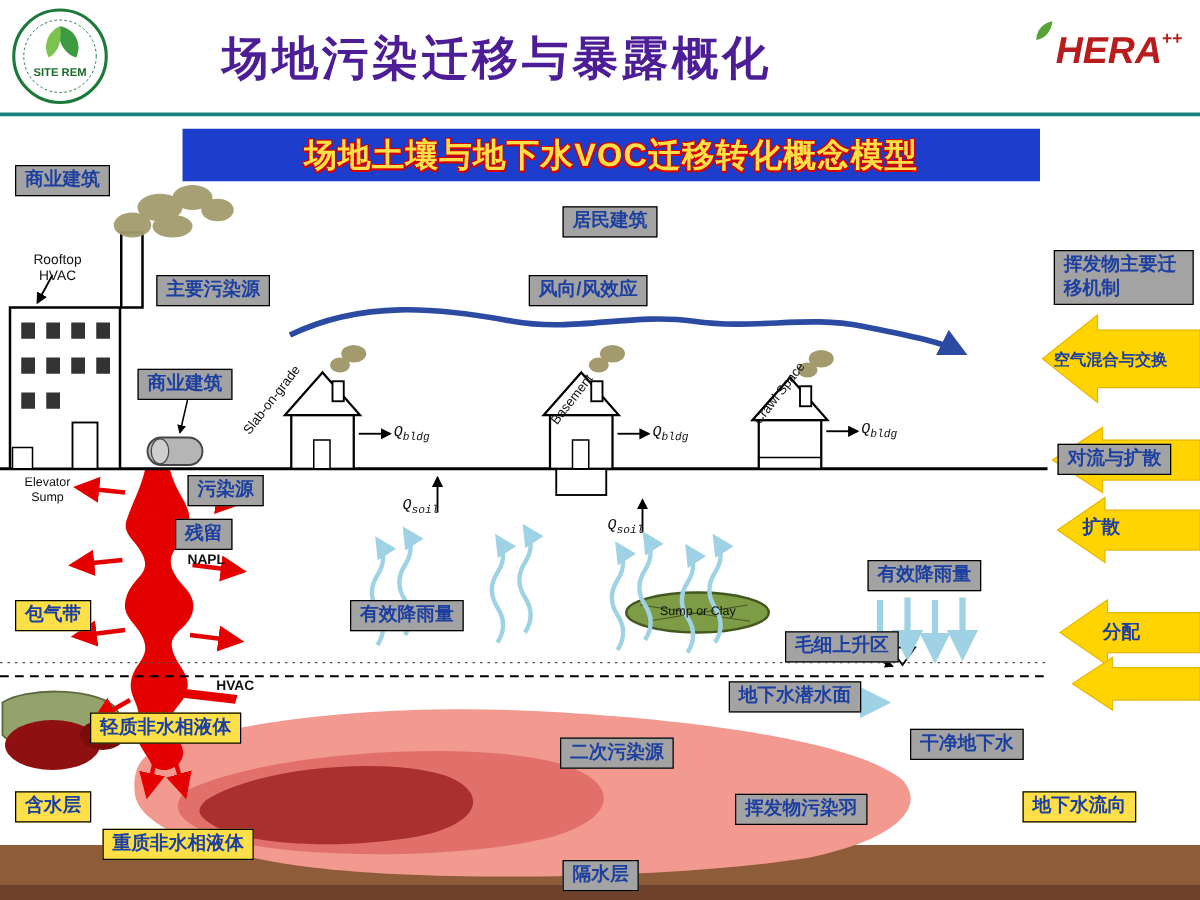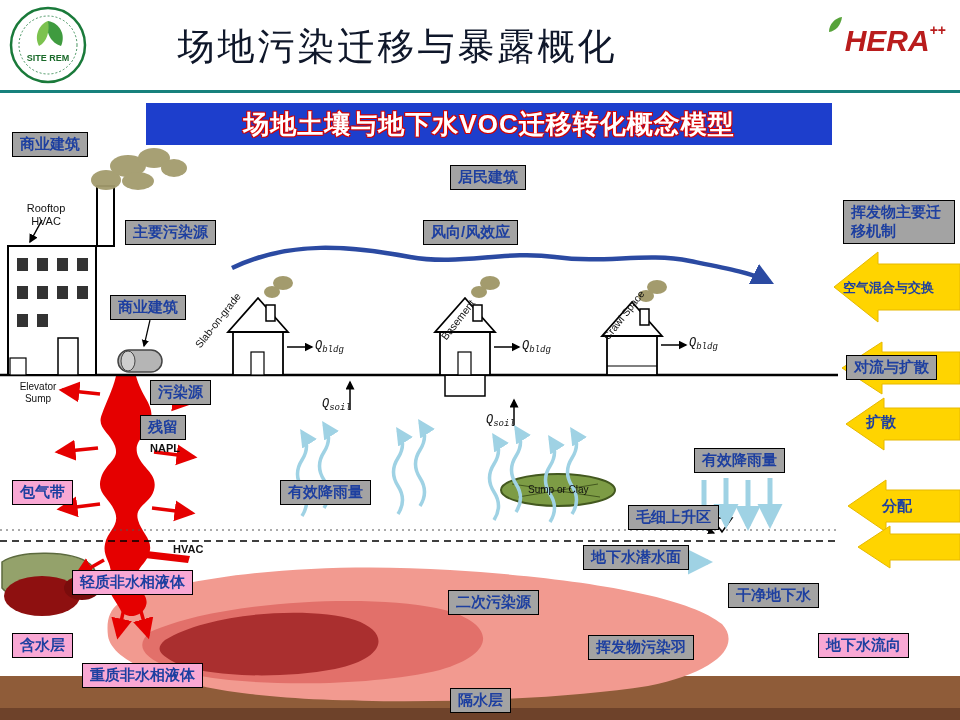--- a/index.html
+++ b/index.html
@@ -1,36 +1,36 @@
 <!DOCTYPE html>
 <html><head>
 <meta charset="utf-8">
 <style>
   html,body{margin:0;padding:0}
   body{width:960px;height:720px;position:relative;background:#fff;overflow:hidden;
        font-family:"Liberation Sans",sans-serif}
   
   .header{position:absolute;left:0;top:0;width:960px;height:90px;background:#fff;z-index:10}
   .page-title{position:absolute;left:0;top:22px;width:795px;text-align:center;
-       font-size:37px;font-weight:normal;color:#0f172a;letter-spacing:3px}
+       font-size:37px;font-weight:bold;color:#4c1d95;letter-spacing:3px}
   .divider{position:absolute;left:0;top:90px;width:960px;height:0;border-top:3px solid #17817c;z-index:10}
   .logo-left{position:absolute;left:8px;top:5px}
   .hera{position:absolute;right:14px;top:24px;color:#b91c1c;font-size:30px;font-weight:bold;
         font-style:italic;display:flex;align-items:flex-start}
   .hera sup{font-size:14px;font-style:normal;margin-top:-2px}
   .hera svg{margin-right:2px;margin-top:-8px}
   
   .banner{position:absolute;left:146px;top:103px;width:686px;height:42px;background:#1d3ecc;
         display:flex;align-items:center;justify-content:center;z-index:6}
-  .banner span{color:#ffffff;font-size:26px;font-weight:bold;letter-spacing:1px;
+  .banner span{color:#fde047;font-size:26px;font-weight:bold;letter-spacing:1px;
         text-shadow:-1px -1px 0 #d40000,1px -1px 0 #d40000,-1px 1px 0 #d40000,1px 1px 0 #d40000}
   
   .lbl{position:absolute;background:#a3a3a3;border:1.5px solid #000;color:#1d3fa0;font-weight:bold;
        font-size:15px;line-height:1.25;padding:2px 7px;white-space:nowrap;z-index:5}
-  .lbl.yellow{background:#f9a8d4}
+  .lbl.yellow{background:#fde047}
   .lbl.onarrow{background:transparent;border:none;padding:1px 2px}
   .lbl.wrap{white-space:normal}
   .eng{position:absolute;color:#111;font-size:11px;z-index:5;line-height:1.15}
   .eng.b{font-weight:bold}
   .eng.ctr{text-align:center}
   .rot{transform:rotate(-52deg);transform-origin:left bottom;font-size:10.5px;white-space:nowrap}
   .qlbl{font-family:Liberation Mono, monospace;font-style:italic;font-size:12px}
   .qlbl sub{font-size:9px}
   svg.canvas{position:absolute;left:0;top:0;z-index:1}
 </style>

